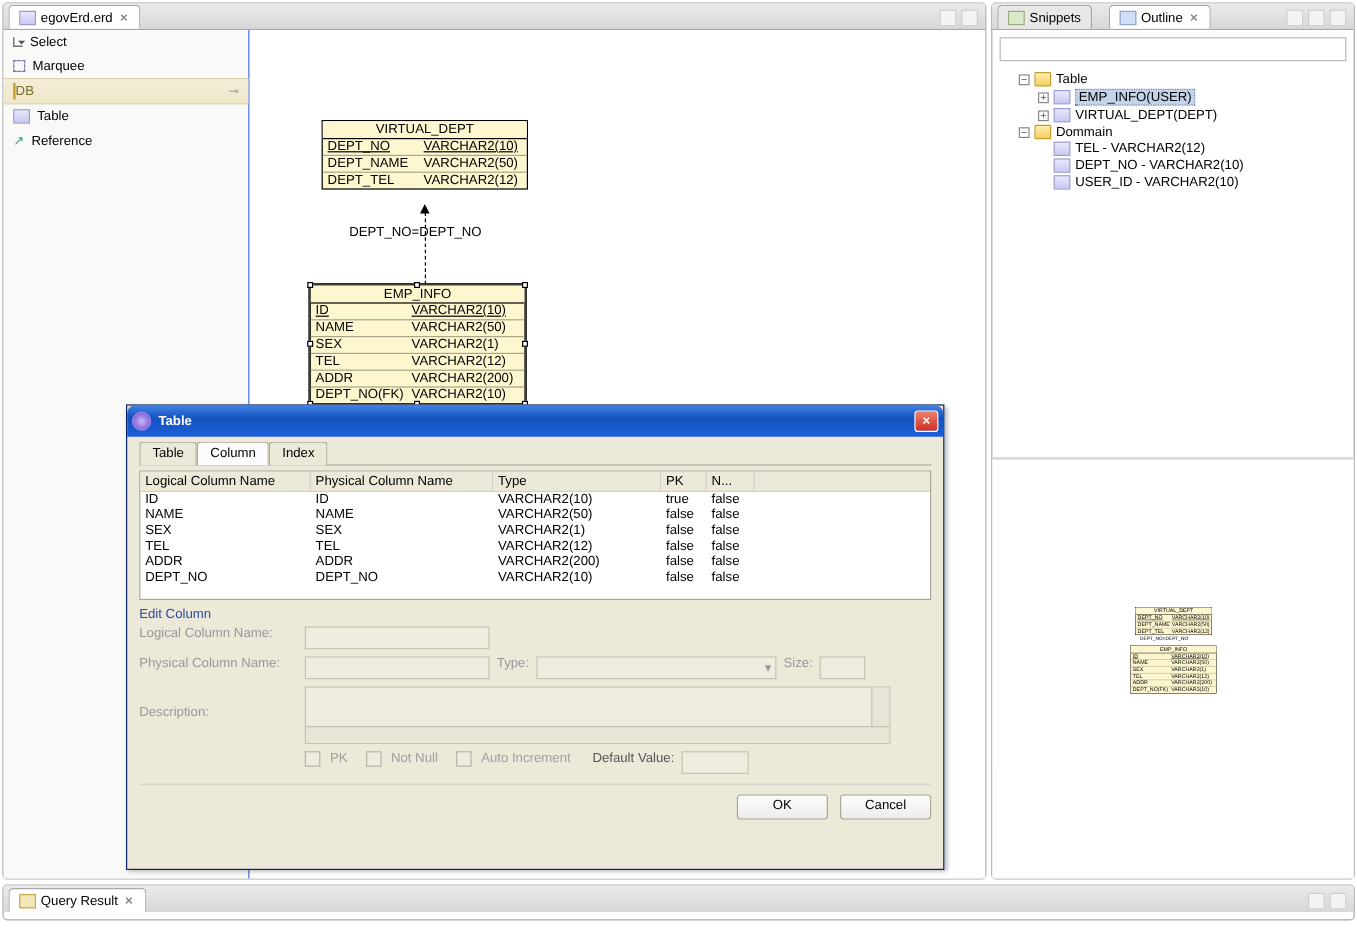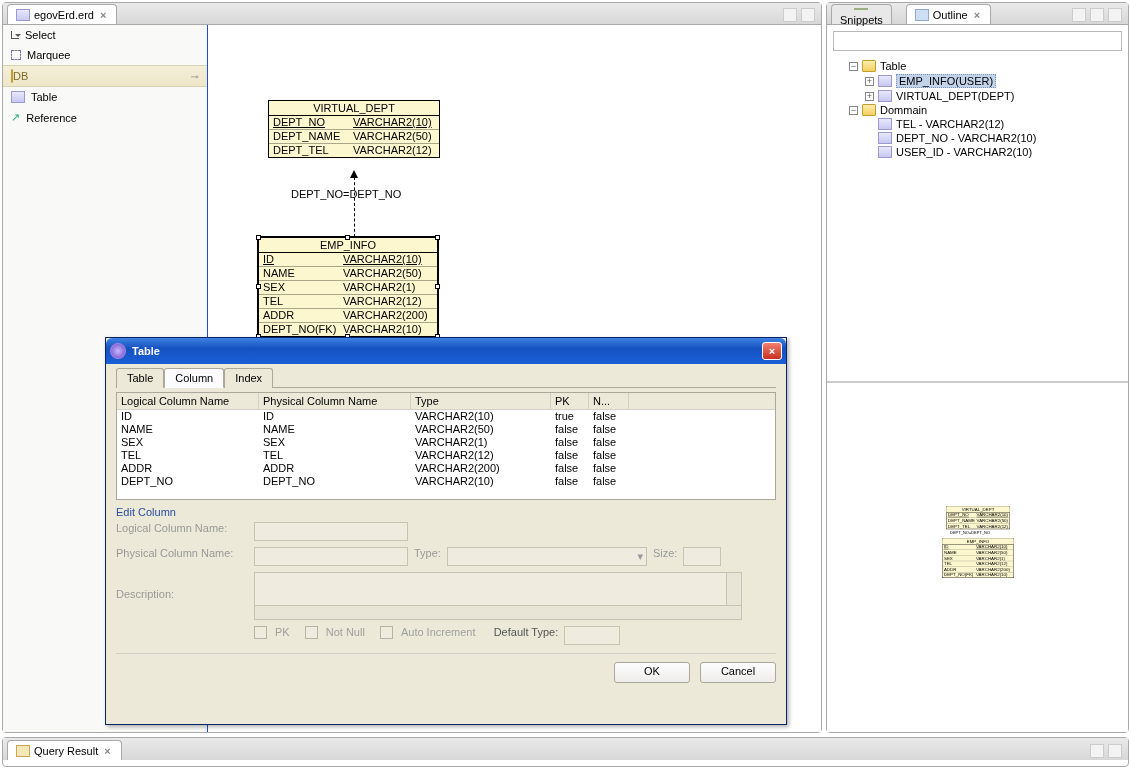--- a/index.html
+++ b/index.html
@@ -5,21 +5,21 @@
 * { box-sizing:border-box; margin:0; padding:0; font-family:Tahoma,Arial,sans-serif; font-size:11px; }
 body { background:#fff; width:1131px; height:773px; overflow:hidden; position:relative; }
 
 
 .app { display:flex; width:100%; height:735px; }
 .left { flex:1; display:flex; flex-direction:column; border:1px solid #a9a9a9; border-radius:4px; margin:2px; background:#fff; }
 .right { width:303px; display:flex; flex-direction:column; border:1px solid #a9a9a9; border-radius:4px; margin:2px; background:#fff; }
 
 .tabbar { height:22px; display:flex; align-items:flex-end; background:linear-gradient(#eaeaea,#d7d7d7); border-bottom:1px solid #a9a9a9; padding-left:4px; }
 .tab { height:20px; padding:3px 8px 2px; border:1px solid #a9a9a9; border-bottom:none; background:#fff; border-radius:4px 4px 0 0; display:flex; align-items:center; gap:4px; margin-right:14px; cursor:default; }
-.tab.inactive { background:#e8e8e8;flex-direction:column; }
+.tab.inactive { background:#e8e8e8; }
 .tab .x { color:#888; font-weight:bold; padding:0 2px; }
 .tabbar .spacer { flex:1; }
 .viewicons { display:flex; gap:4px; padding:2px 6px; align-items:center; }
 .viewicon { width:14px; height:14px; border:1px solid #ccc; background:#f3f3f3; }
 
 .editor-body { flex:1; display:flex; }
 .palette { width:205px; border-right:1px solid #1d4ed8; background:#f9f9f7; }
 .palette .item { padding:4px 8px; display:flex; align-items:center; gap:6px; }
 .palette .hdr { background:linear-gradient(#f4eed8,#eee7c8); border-top:1px solid #d8d2b0; border-bottom:1px solid #d8d2b0; font-weight:normal; color:#6a5; color:#7a6a2a; display:flex; justify-content:space-between; }
 .palette .hdr span.pin{font-size:10px;color:#999;}
@@ -422,21 +422,21 @@
         <div class="txtarea">
             <div class="sb"></div>
             <div class="sbh"></div>
           </div>
       </div>
       <div class="frow chkrow">
         <div class="flabel"></div>
         <span class="chk"></span><span>PK</span>&nbsp;
         <span class="chk"></span><span>Not Null</span>&nbsp;
         <span class="chk"></span><span>Auto Increment</span>&nbsp;&nbsp;
-        <span style="color:#555;">Default Type:</span>
+        <span style="color:#555;">Default Value:</span>
         <div class="finput" style="width:56px;"></div>
       </div>
     </div>
     <div class="dlg-btns">
       <div class="wbtn">OK</div>
       <div class="wbtn">Cancel</div>
     </div>
   </div>
 </div>
 

